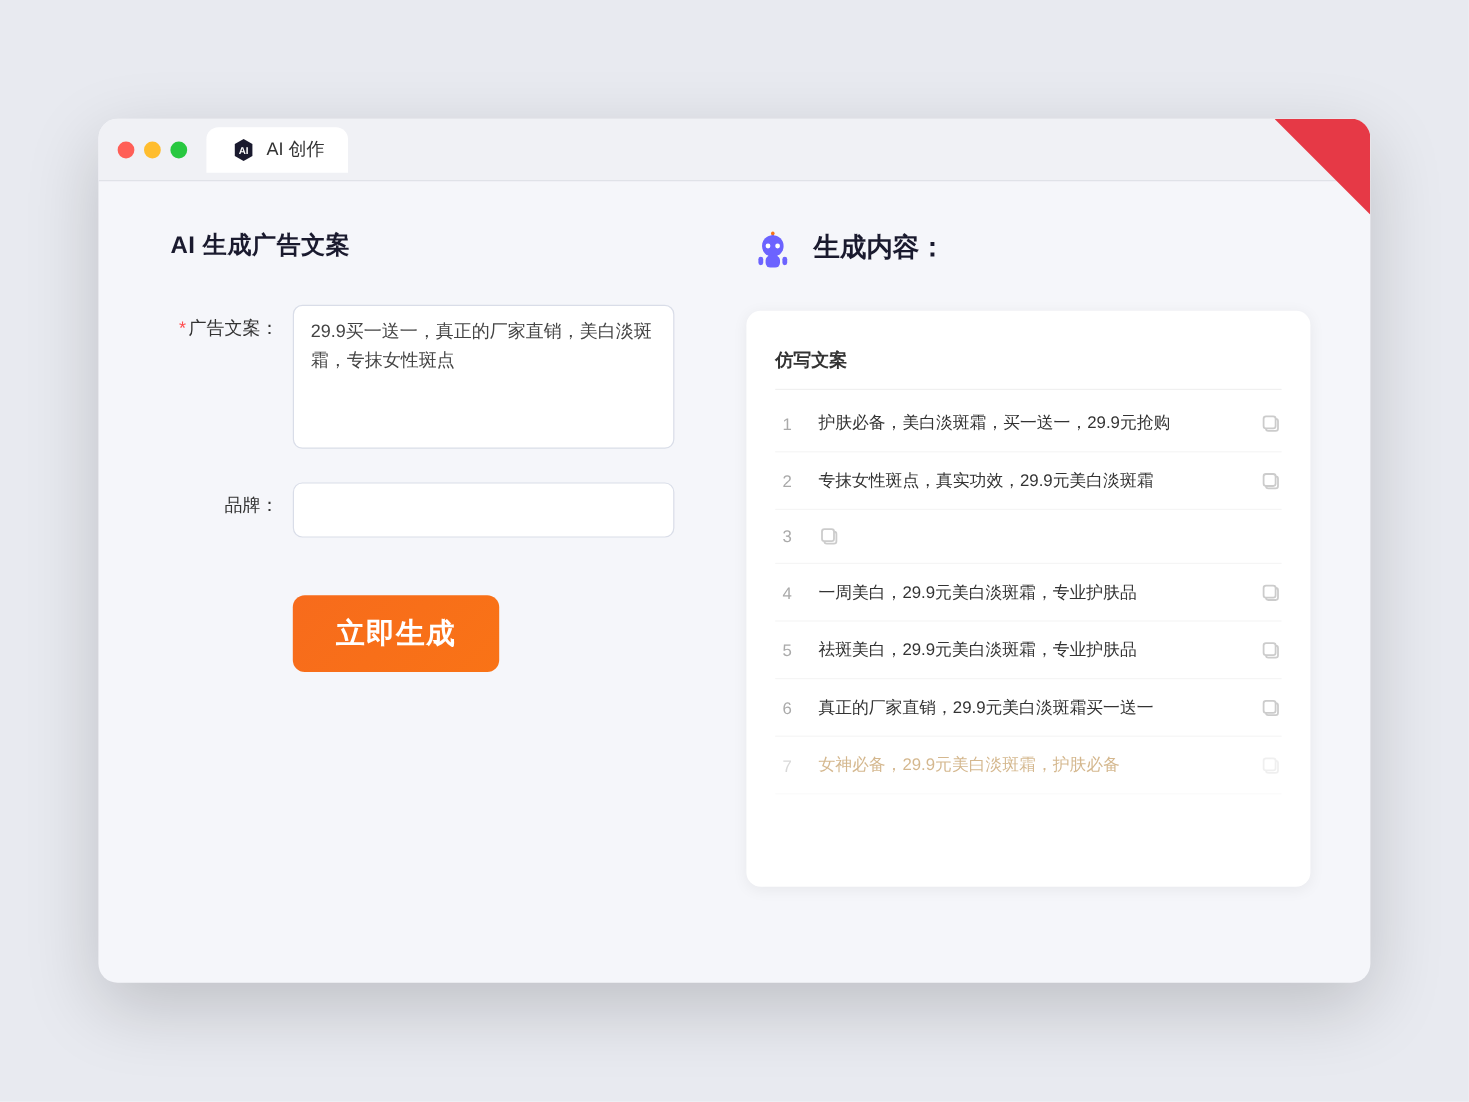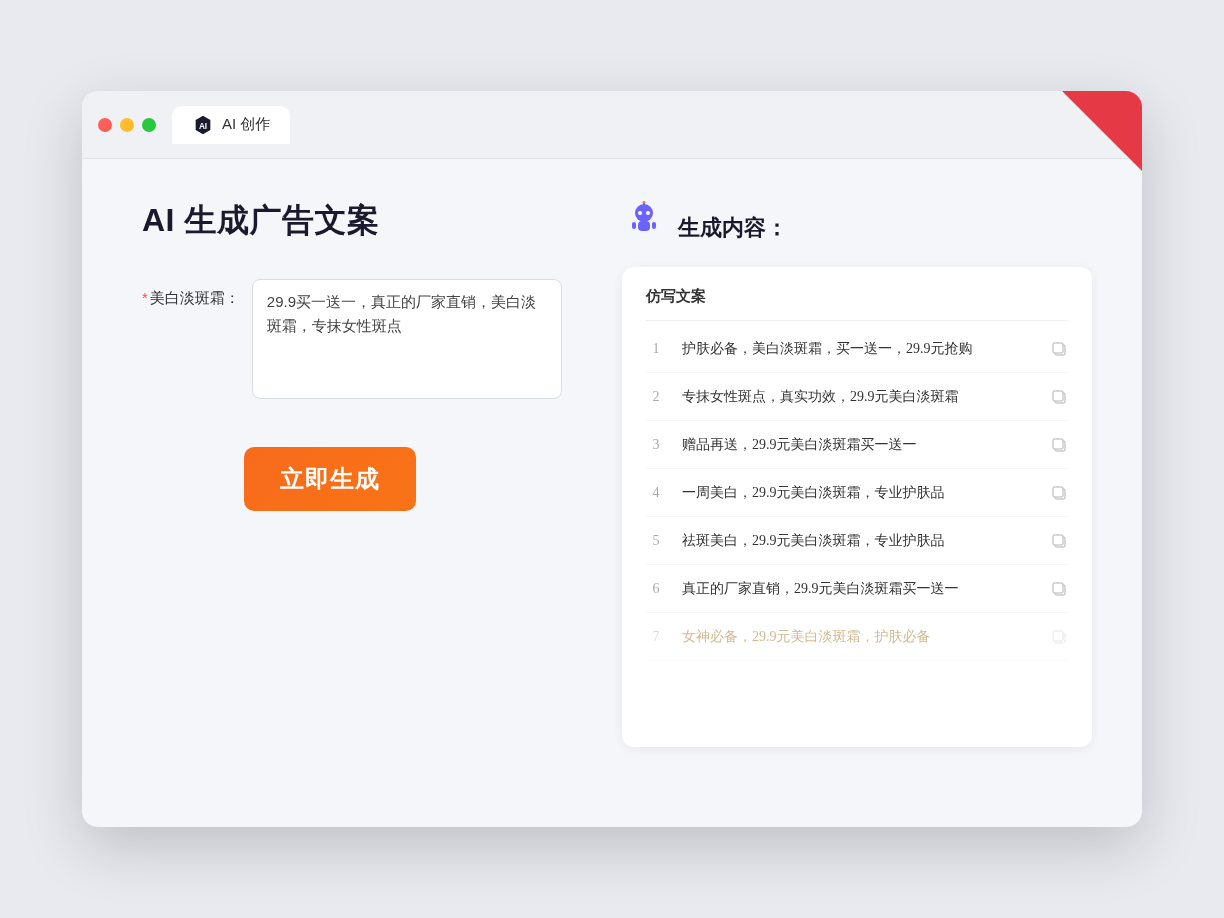--- a/index.html
+++ b/index.html
@@ -18,21 +18,21 @@
       min-height: 720px;
       background: #f5f6fa;
       border-radius: 16px;
       box-shadow: 0 20px 60px rgba(0,0,0,0.18);
       overflow: hidden;
       position: relative;
     }
 
     .title-bar {
       background: #f0f1f5;
-      height: 68px;
+      height: 52px;
       display: flex;
       align-items: center;
       padding: 0 16px;
       border-bottom: 1px solid #e0e2e8;
       gap: 16px;
     }
 
     .traffic-lights {
       display: flex;
       gap: 8px;
@@ -71,21 +71,21 @@
       gap: 60px;
       min-height: 668px;
     }
 
     
     .left-panel {
       flex: 0 0 420px;
     }
 
     .page-title {
-      font-size: 32px;
+      font-size: 20px;
       font-weight: 700;
       color: #1a1a2e;
       margin-bottom: 36px;
       letter-spacing: 0.5px;
     }
 
     .form-group {
       margin-bottom: 28px;
       display: flex;
       align-items: flex-start;
@@ -139,43 +139,42 @@
       letter-spacing: 1px;
     }
 
     
     .right-panel {
       flex: 1;
     }
 
     .result-header {
       display: flex;
-      align-items: flex-end;
+      align-items: flex-start;
       gap: 12px;
       margin-bottom: 24px;
     }
 
     .robot-icon {
       width: 44px;
       height: 44px;
     }
 
     .result-title {
       font-size: 22px;
       font-weight: 600;
       color: #1a1a2e;
     }
 
     .result-box {
       background: #fff;
       border-radius: 12px;
-      padding: 20px 24px;
+      padding: 32px 24px;
       box-shadow: 0 2px 12px rgba(0,0,0,0.06);
       min-height: 480px;
-      font-family: Liberation Serif, serif;
     }
 
     .result-col-header {
       font-size: 15px;
       font-weight: 600;
       color: #333;
       padding-bottom: 14px;
       border-bottom: 1px solid #f0f0f0;
       margin-bottom: 4px;
     }
@@ -253,28 +252,32 @@
   </div>
 
   <div class="content-area">
 
     <div class="left-panel">
       <h1 class="page-title">AI 生成广告文案</h1>
 
       
       <div class="form-group">
         <label class="form-label">
-          <span class="required-star">*</span><span>美白淡斑霜：</span>
+          <span class="required-star">*</span><span>广告文案：</span>
         </label>
         <textarea class="form-input" style="">29.9买一送一，真正的厂家直销，美白淡斑霜，专抹女性斑点</textarea>
       </div>
 
       
 
       
+      <div class="form-group">
+        <label class="form-label">品牌：</label>
+        <input type="text" class="form-input" style="">
+      </div>
 
       
       <button class="generate-btn">立即生成</button>
     </div>
 
     <div class="right-panel">
       <div class="result-header">
 
         <svg class="robot-icon" viewBox="0 0 44 44" fill="none">
           <circle cx="22" cy="14" r="9" fill="#6c63ff"></circle>
@@ -307,21 +310,20 @@
           <span class="result-num">2</span>
           <span class="result-text">专抹女性斑点，真实功效，29.9元美白淡斑霜</span>
           <svg class="copy-icon" viewBox="0 0 18 18" fill="none">
             <rect x="5" y="5" width="10" height="10" rx="2" stroke="#ccc" stroke-width="1.5"></rect>
             <rect x="3" y="3" width="10" height="10" rx="2" stroke="#ccc" stroke-width="1.5" fill="white"></rect>
           </svg>
         </div>
 
         <div class="result-item">
           <span class="result-num">3</span>
-          <span class="result-text">赠品再送，29.9元美白淡斑霜买一送一</span>
           <svg class="copy-icon" viewBox="0 0 18 18" fill="none">
             <rect x="5" y="5" width="10" height="10" rx="2" stroke="#ccc" stroke-width="1.5"></rect>
             <rect x="3" y="3" width="10" height="10" rx="2" stroke="#ccc" stroke-width="1.5" fill="white"></rect>
           </svg>
         </div>
 
         <div class="result-item">
           <span class="result-num">4</span>
           <span class="result-text">一周美白，29.9元美白淡斑霜，专业护肤品</span>
           <svg class="copy-icon" viewBox="0 0 18 18" fill="none">

